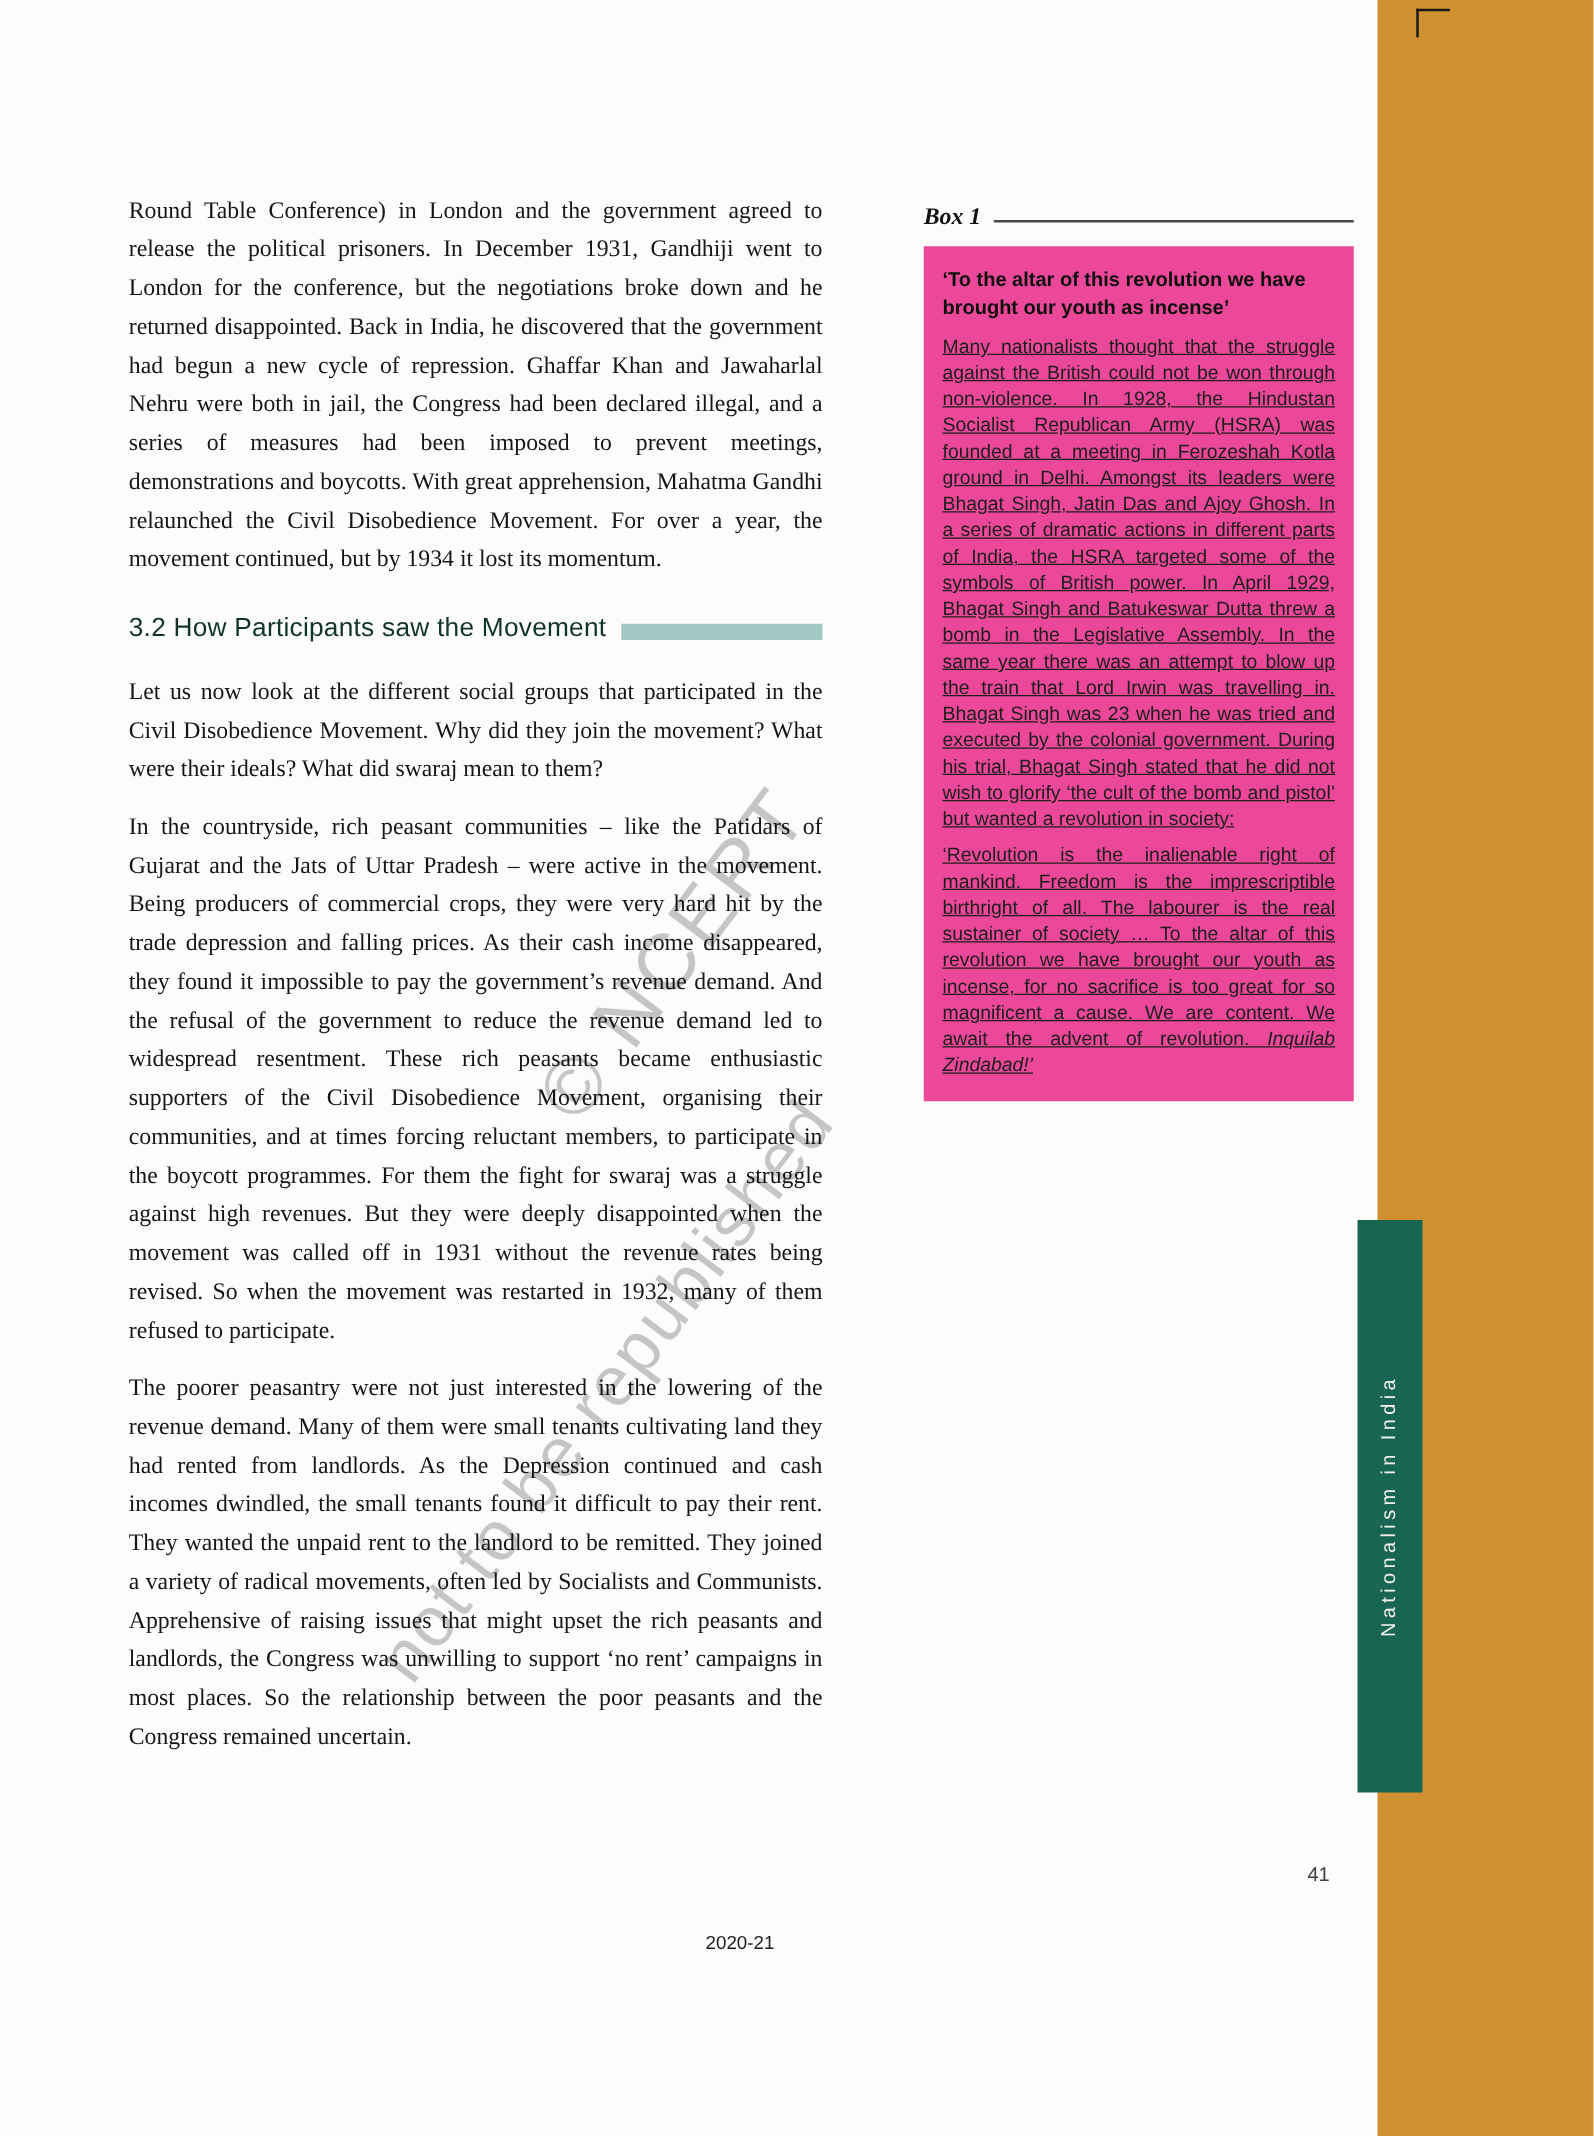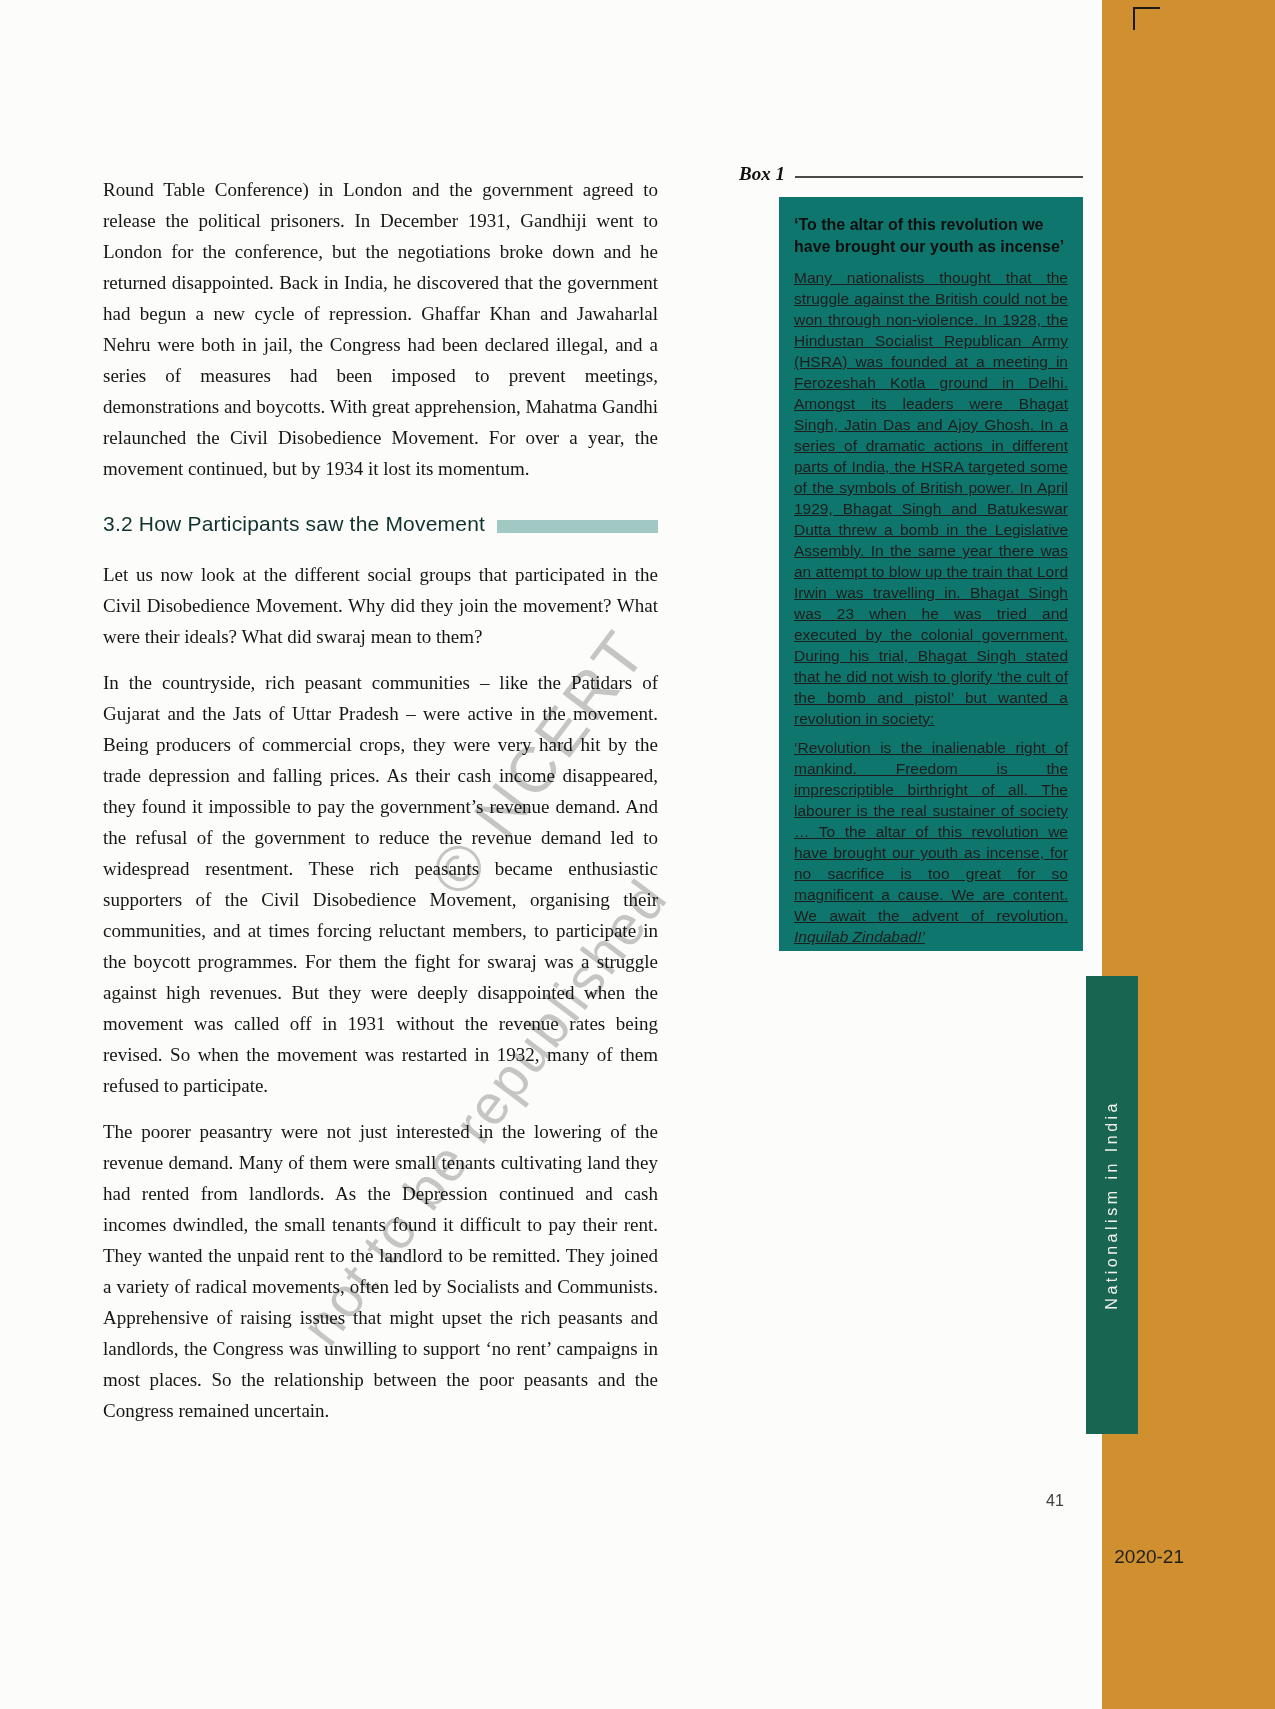--- a/index.html
+++ b/index.html
@@ -46,21 +46,21 @@
     font-family: "Liberation Sans", sans-serif;
     font-size: 16px;
     letter-spacing: 3.5px;
     color: #f1f1ec;
     white-space: nowrap;
   }
 
   
   .left-col {
     position: absolute;
-    left: 103px; top: 174px;
+    left: 103px; top: 153px;
     width: 555px;
     font-family: "Liberation Serif", serif;
     font-size: 19px;
     line-height: 31px;
     color: #161616;
     text-align: justify;
     z-index: 2;
   }
   .left-col p { margin: 0 0 15px; }
 
@@ -103,27 +103,26 @@
     white-space: nowrap;
   }
   .box-rule {
     flex: 1;
     border-top: 2.5px solid #4a4a4a;
     margin-left: 10px;
     margin-top: 5px;
   }
   .box-body {
     margin-top: 12px;
-    background: #0f766e;
-    padding: 17px 15px 4px;
+    background: #ec4899;
+    padding: 17px 15px 18px;
     color: #1d1d1d;
     font-size: 15.5px;
     line-height: 21px;
     text-align: justify;
-    margin-left: 40px;
   }
   .box-title {
     font-weight: bold;
     font-size: 16px;
     line-height: 21.5px;
     margin: 0 0 10px;
     color: #0f0f0f;
     text-align: left;
   }
   .box-para { margin: 0 0 8px; text-decoration: underline; }
@@ -160,23 +159,23 @@
     left: 1046px; top: 1492px;
     font-family: "Liberation Sans", sans-serif;
     font-size: 16px;
     color: #404040;
     z-index: 3;
   }
   .footer {
     position: absolute;
     left: 0; top: 1546px;
     width: 1184px;
-    text-align: right;
-    font-family: "Liberation Sans", sans-serif;
-    font-size: 19px;
+    text-align: center;
+    font-family: "Liberation Sans", sans-serif;
+    font-size: 15px;
     color: #1f1f1f;
     z-index: 3;
   }
 </style>
 </head>
 <body>
 
 <div class="page">
 
   <div class="orange-band"></div>

